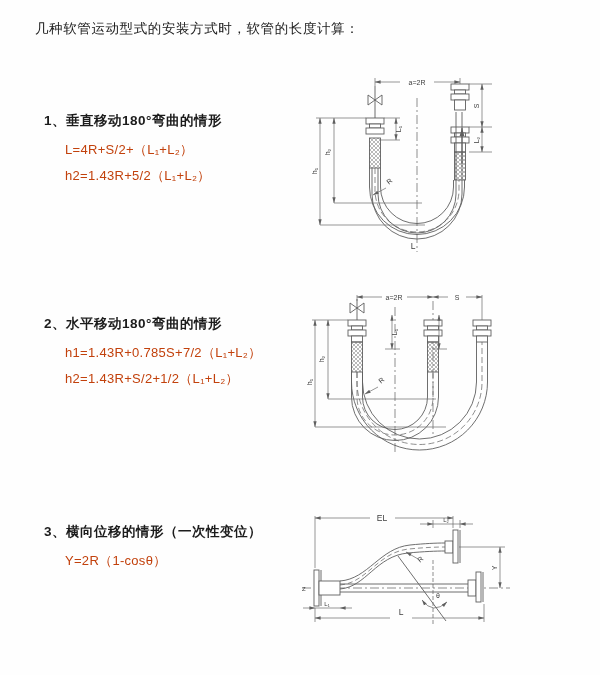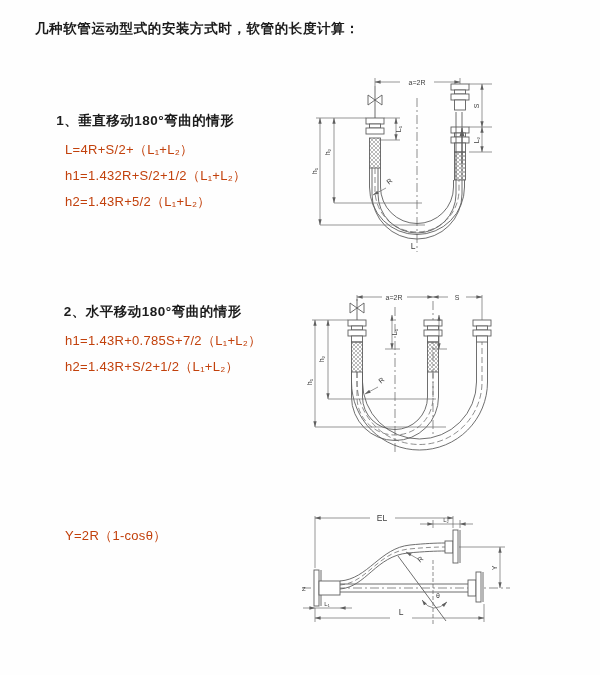--- a/index.html
+++ b/index.html
@@ -1,48 +1,48 @@
 <!DOCTYPE html>
 <html><head>
 <meta charset="utf-8">
 <style>
   html,body{margin:0;padding:0;background:#fff;}
   .page{position:relative;width:600px;height:675px;background:#fefefe;overflow:hidden;
         font-family:"Liberation Sans","DejaVu Sans",sans-serif;color:#1c1c1c;}
-  .title{position:absolute;left:35px;top:20px;font-size:13.5px;font-weight:bold;letter-spacing:.6px;}
+  .title{position:absolute;left:35px;top:20px;font-size:13.5px;font-weight:normal;letter-spacing:.6px;}
   .sec{position:absolute;left:44px;}
-  .sec-heading{font-size:13.5px;font-weight:bold;letter-spacing:.5px;margin:0 0 7px 0;text-align:center;}
+  .sec-heading{font-size:13.5px;font-weight:bold;letter-spacing:.5px;margin:0 0 7px 0;}
   .formula{font-size:13px;line-height:26px;margin-left:21px;letter-spacing:.3px;color:#c2410c;}
-  .sec1{top:112px}.sec2{top:303px}.sec3{top:523px}
+  .sec1{top:112px}.sec2{top:315px}.sec3{top:523px}
   svg.diag{position:absolute;overflow:visible;}
   .d1{left:312px;top:72px}.d2{left:308px;top:287px}.d3{left:300px;top:508px}
   svg text{font-family:"Liberation Sans","DejaVu Sans",sans-serif;fill:#3c3c3c;font-size:7px;}
   .lab-big{font-size:8.5px;}
 </style>
 </head>
 <body>
 
 <div class="page">
 
   <div class="title">几种软管运动型式的安装方式时，软管的长度计算：</div>
 
   <section class="sec sec1">
     <div class="sec-heading">1、垂直移动180°弯曲的情形</div>
     <div class="formula">L=4R+S/2+（L₁+L₂）</div>
-    <div class="formula">h1=1.432R+S/2+1/2（L₁+L₂）</div>
     <div class="formula">h2=1.43R+5/2（L₁+L₂）</div>
   </section>
 
   <section class="sec sec2">
     <div class="sec-heading">2、水平移动180°弯曲的情形</div>
     <div class="formula">h1=1.43R+0.785S+7/2（L₁+L₂）</div>
     <div class="formula">h2=1.43R+S/2+1/2（L₁+L₂）</div>
   </section>
 
   <section class="sec sec3">
+    <div class="sec-heading">3、横向位移的情形（一次性变位）</div>
     <div class="formula">Y=2R（1-cosθ）</div>
   </section>
 
   <svg width="0" height="0" style="position:absolute" aria-hidden="true">
     <defs>
       <marker id="arr" viewBox="0 0 10 8" refX="9.2" refY="4" markerWidth="9" markerHeight="7" orient="auto-start-reverse">
         <path d="M0,1.3 L9.5,4 L0,6.7 z" fill="#5f5f5f"></path>
       </marker>
       <pattern id="braid" width="4" height="4" patternUnits="userSpaceOnUse">
         <path d="M0,4 L4,0 M0,0 L4,4" stroke="#8a8a8a" stroke-width="0.6" fill="none"></path>

